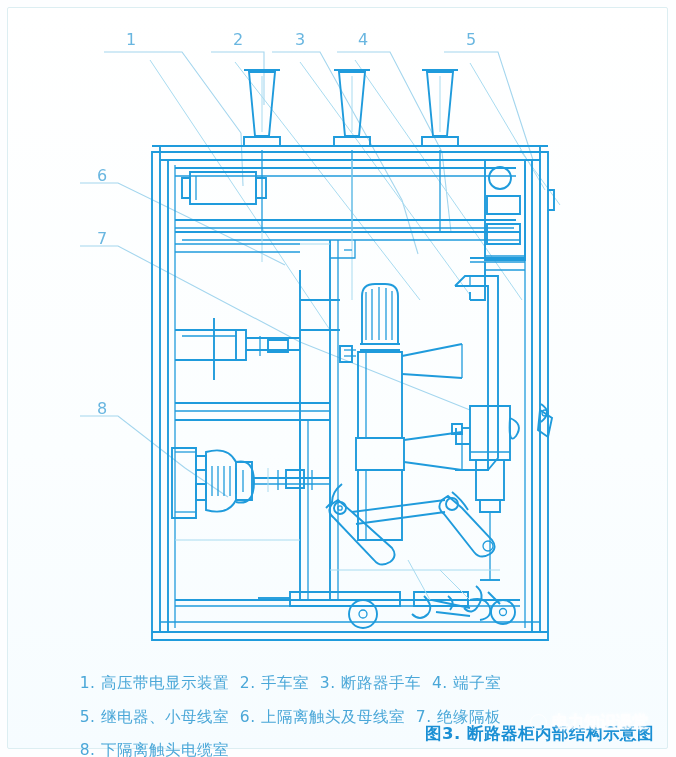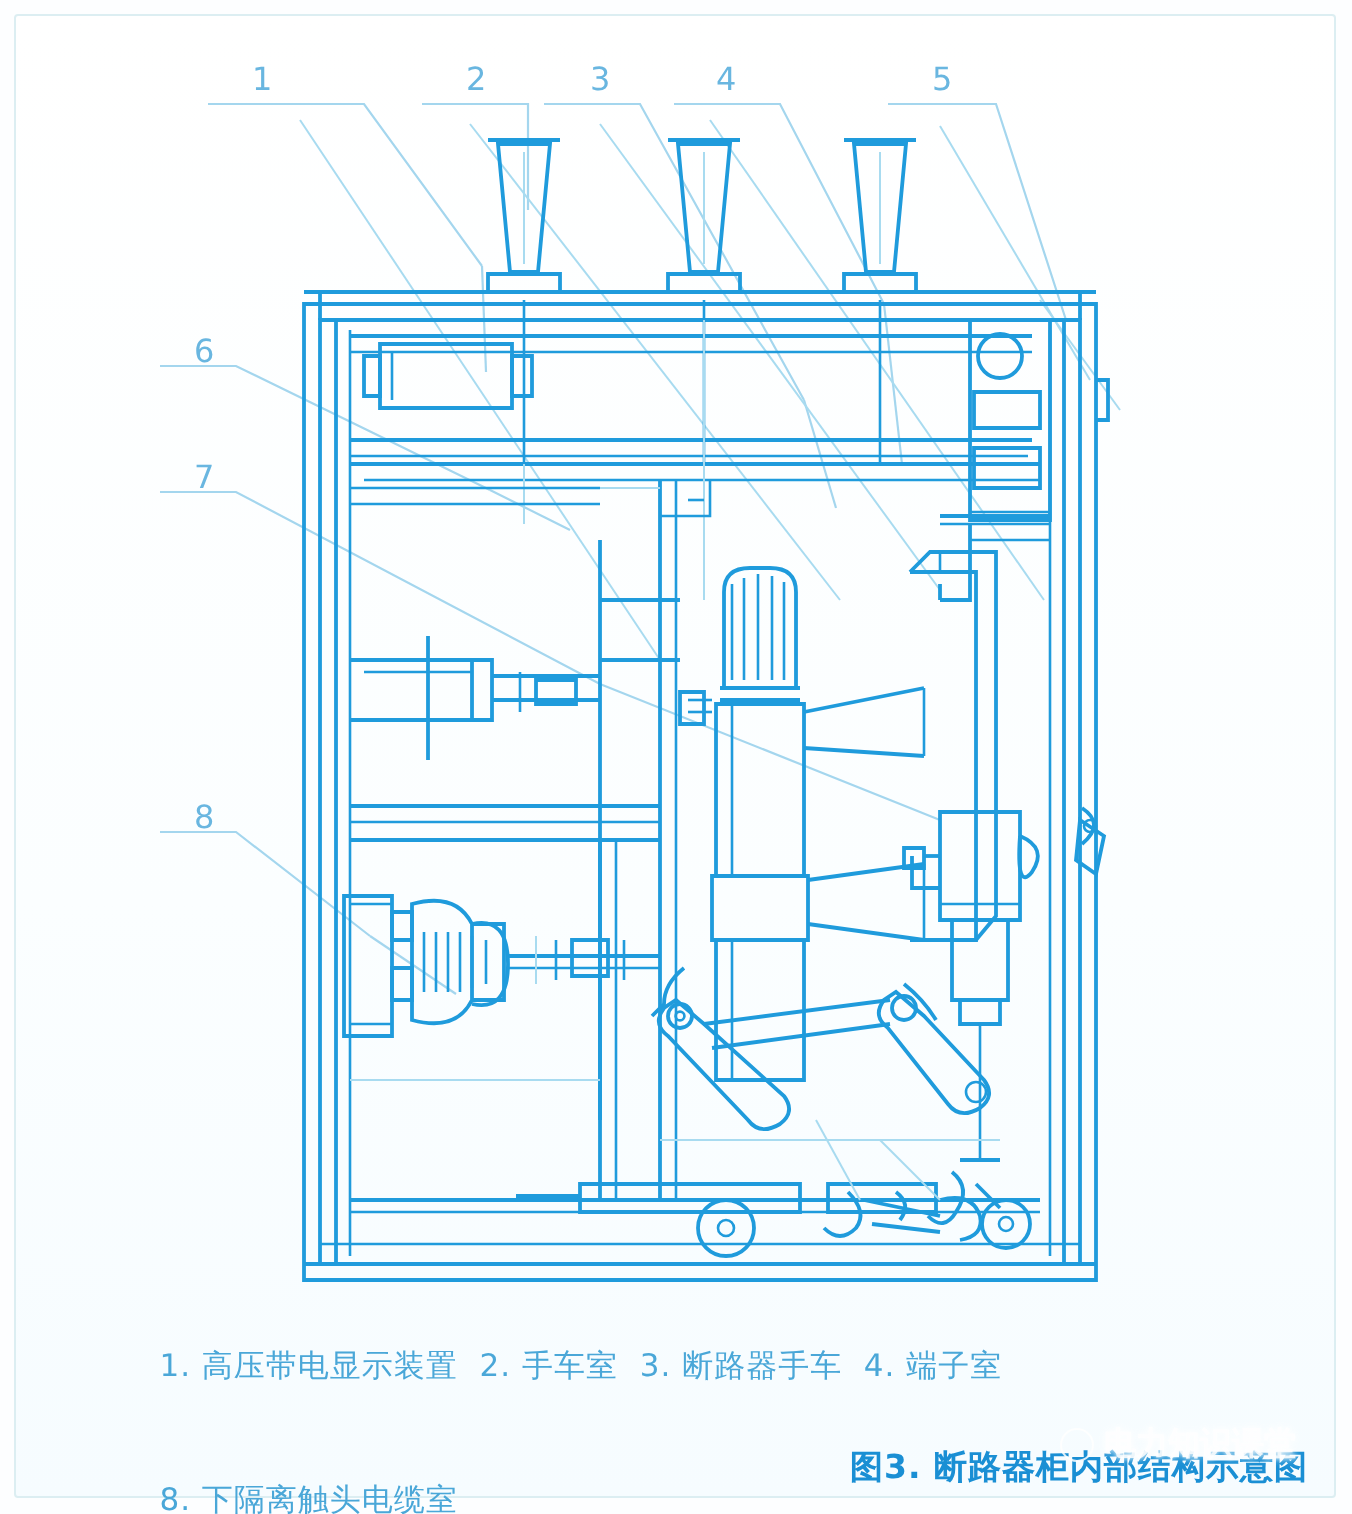--- a/index.html
+++ b/index.html
@@ -337,20 +337,23 @@
   <div class="num" style="left:295px;top:30px;">3</div>
   <div class="num" style="left:358px;top:30px;">4</div>
   <div class="num" style="left:466px;top:30px;">5</div>
   <div class="num" style="left:97px;top:166px;">6</div>
   <div class="num" style="left:97px;top:229px;">7</div>
   <div class="num" style="left:97px;top:399px;">8</div>
 
   <div class="legend" id="legend-1">
     <span class="legend-inner">1. 高压带电显示装置  2. 手车室  3. 断路器手车  4. 端子室</span>
   </div>
+  <div class="legend" id="legend-2">
+    <span class="legend-inner">5. 继电器、小母线室  6. 上隔离触头及母线室  7. 绝缘隔板</span>
+  </div>
   <div class="legend" id="legend-3">
     <span class="legend-inner">8. 下隔离触头电缆室</span>
   </div>
 
   <div id="fig-caption">图3. 断路器柜内部结构示意图</div>
 
   <div id="watermark">
     <span class="wm-logo"></span>
     <span>电力知识课堂</span>
   </div>

